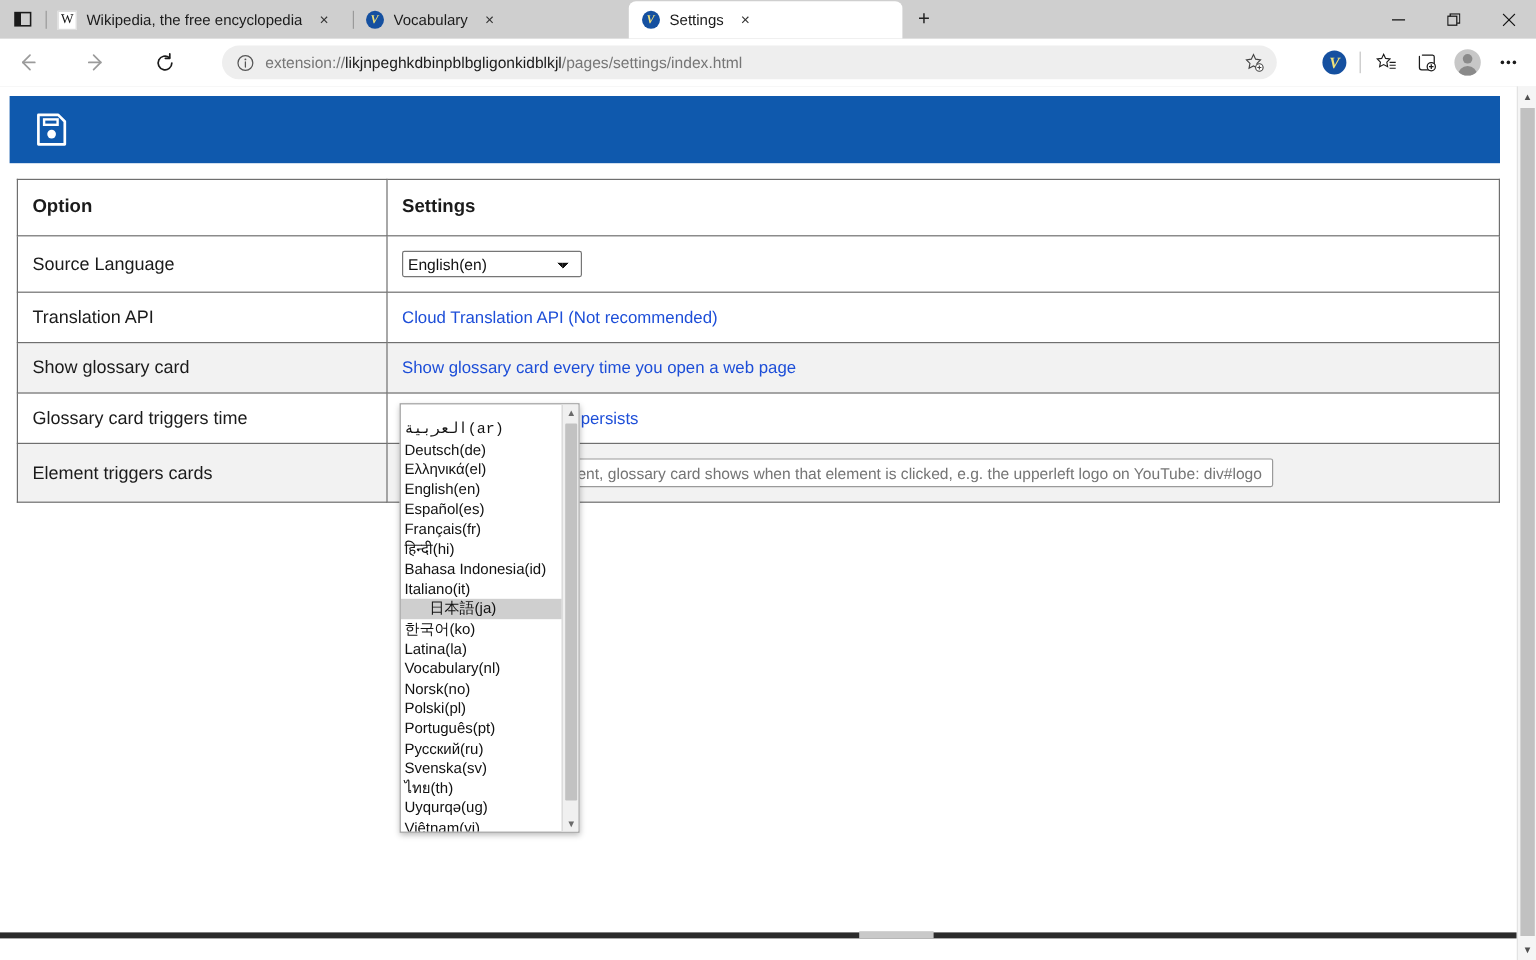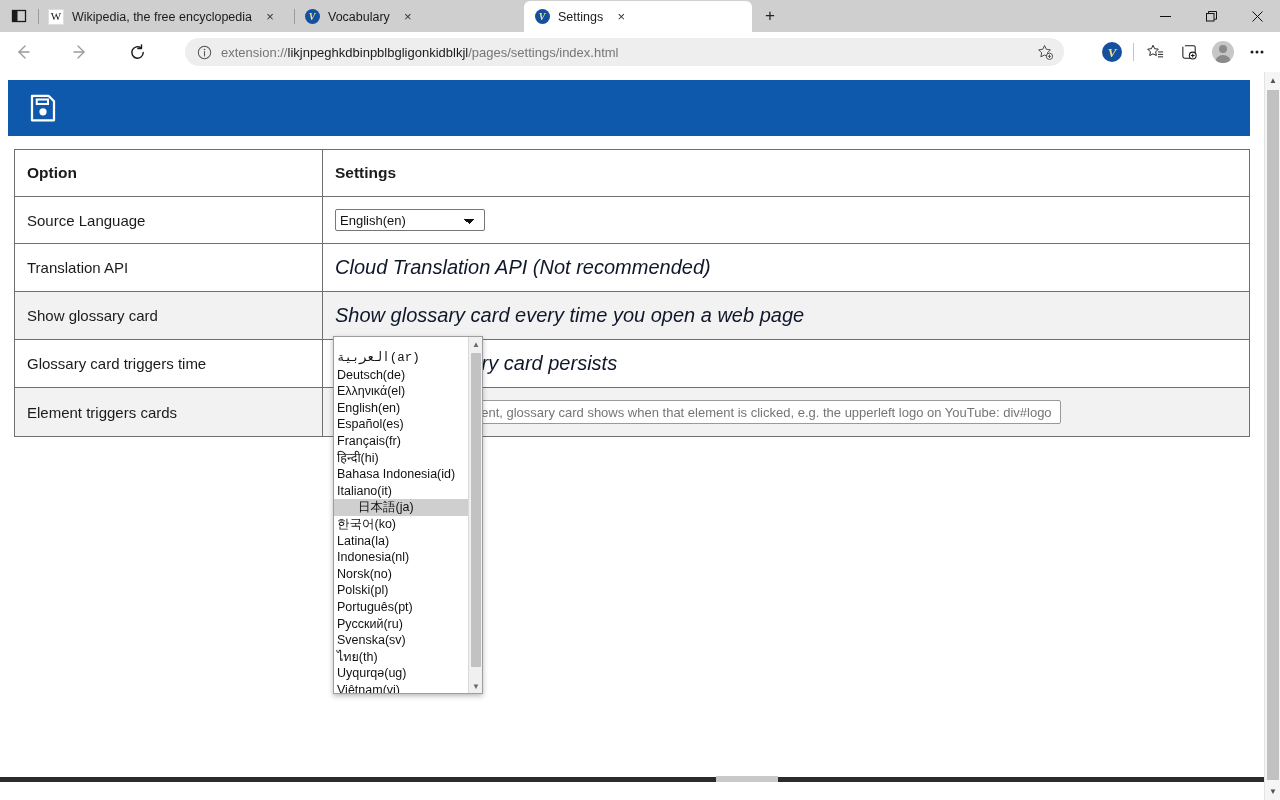--- a/index.html
+++ b/index.html
@@ -171,21 +171,21 @@
     -webkit-appearance: none; appearance: none;
     background-image:
       linear-gradient(45deg, transparent 50%, #111 50%),
       linear-gradient(135deg, #111 50%, transparent 50%);
     background-position:
       calc(100% - 15px) 9px,
       calc(100% - 10px) 9px;
     background-size: 5px 5px, 5px 5px;
     background-repeat: no-repeat;
   }
-  .plain-txt { font-size: 20px; color: #0f172a; font-style: italic; }
+  .plain-txt { font-size: 14px; color: #1d4ed8; }
   input.elem-input {
     width: 726px; height: 24px;
     font-family: "Liberation Sans", sans-serif;
     font-size: 13px;
     padding: 2px 5px;
     border: 1px solid #9a9a9a;
     background: #fff; color: #111;
     border-radius: 2px;
   }
   input.elem-input::placeholder { color: #757575; }
@@ -470,21 +470,21 @@
           <div class="dd-item">Ελληνικά(el)</div>
           <div class="dd-item">English(en)</div>
           <div class="dd-item">Español(es)</div>
           <div class="dd-item">Français(fr)</div>
           <div class="dd-item">हिन्दी(hi)</div>
           <div class="dd-item">Bahasa Indonesia(id)</div>
           <div class="dd-item">Italiano(it)</div>
           <div class="dd-item sel">日本語(ja)</div>
           <div class="dd-item">한국어(ko)</div>
           <div class="dd-item">Latina(la)</div>
-          <div class="dd-item">Indonesia(nl)</div>
+          <div class="dd-item">Vocabulary(nl)</div>
           <div class="dd-item">Norsk(no)</div>
           <div class="dd-item">Polski(pl)</div>
           <div class="dd-item">Português(pt)</div>
           <div class="dd-item">Русский(ru)</div>
           <div class="dd-item">Svenska(sv)</div>
           <div class="dd-item">ไทย(th)</div>
           <div class="dd-item">Uyqurqə(ug)</div>
           <div class="dd-item">Việtnam(vi)</div>
           <div class="dd-item">中文(zh)</div>
         </div>

